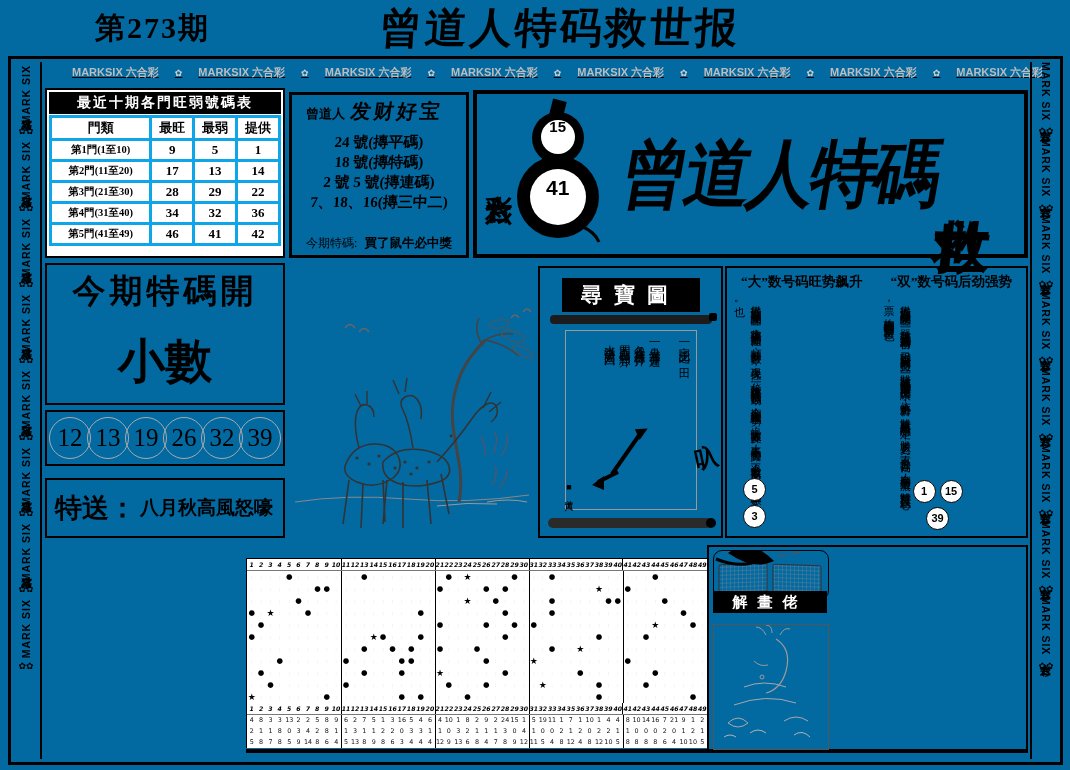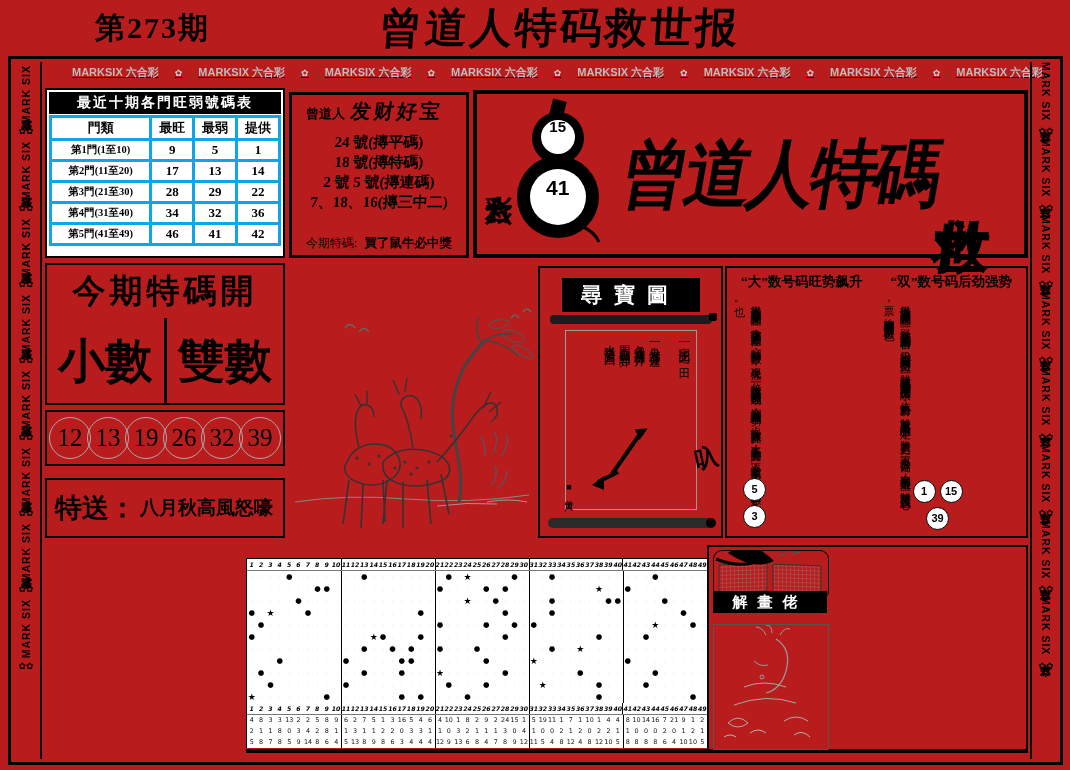--- a/index.html
+++ b/index.html
@@ -1,16 +1,16 @@
 <!DOCTYPE html>
 <html><head>
 <meta charset="utf-8">
 <style>
   html,body{margin:0;padding:0;background:#e8e8e8;}
-  .sheet{position:relative;width:1070px;height:770px;background:#b91c1c;overflow:hidden;
+  .sheet{position:relative;width:1070px;height:770px;background:#0369a1;overflow:hidden;
          font-family:"Liberation Serif","DejaVu Serif",serif;color:#000;}
   
   .issue{position:absolute;left:95px;top:8px;font-size:30px;font-weight:bold;letter-spacing:2px;}
   .main-title{position:absolute;left:280px;top:0px;width:560px;text-align:center;font-size:42px;
               font-weight:900;transform:skewX(-4deg);letter-spacing:3px;white-space:nowrap;}
   
   .frame{position:absolute;left:8px;top:56px;width:1049px;height:703px;border:3px solid #000;}
   .strip-left,.strip-right{position:absolute;top:62px;width:28px;height:697px;overflow:hidden;
        display:flex;flex-direction:column;align-items:center;}
   .strip-left{left:12px;border-right:2px solid #000;}
@@ -251,21 +251,20 @@
     <div class="m-callig">
       <span class="m-main">曾道人特碼</span>
       <span class="m-stack">救世</span>
     </div>
   </div>
 
   <div class="abs pred-box">
     <div class="pred-title">今期特碼開</div>
     <div class="pred-row">
       <div class="pred-cell">小數</div>
-      <div class="pred-cell r">雙數</div>
     </div>
   </div>
 
   <div class="abs numbers-box">
       <span class="numc">12</span>
       <span class="numc">13</span>
       <span class="numc">19</span>
       <span class="numc">26</span>
       <span class="numc">32</span>
       <span class="numc">39</span>

